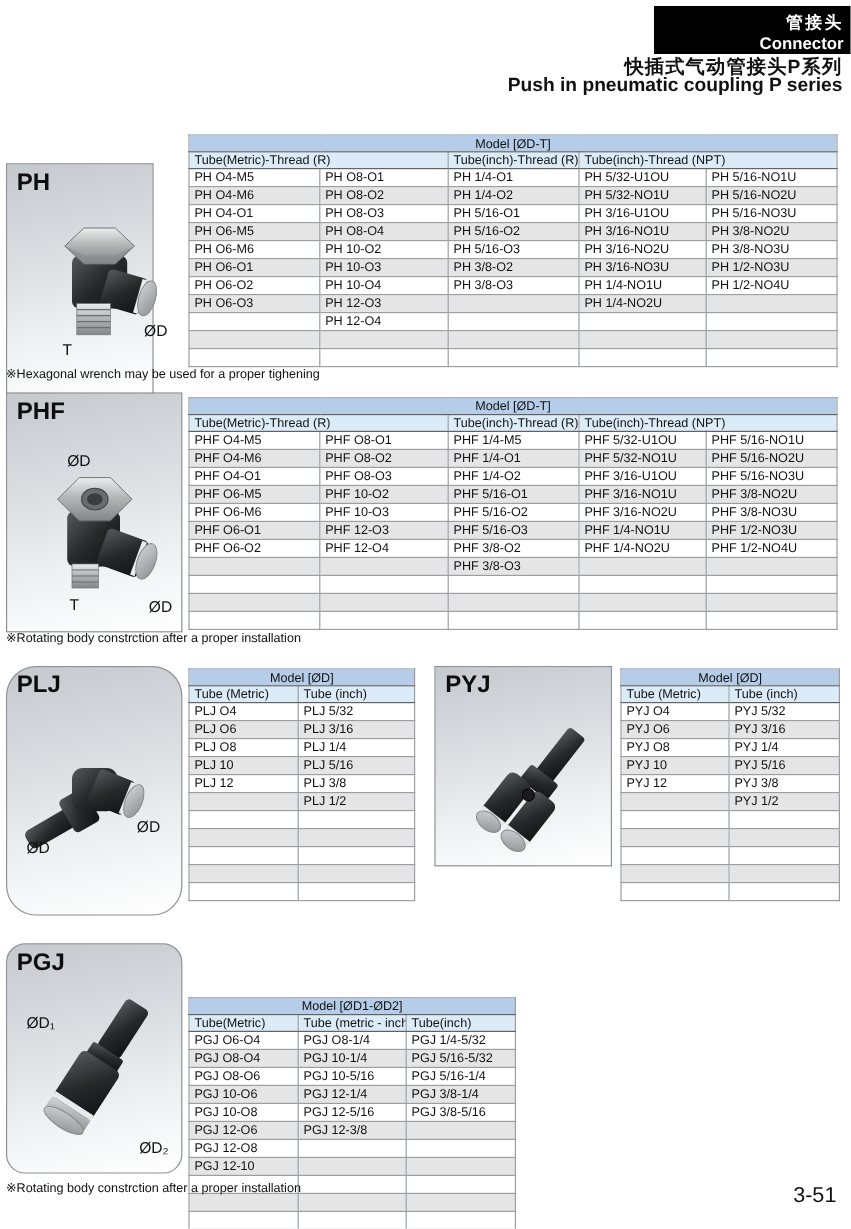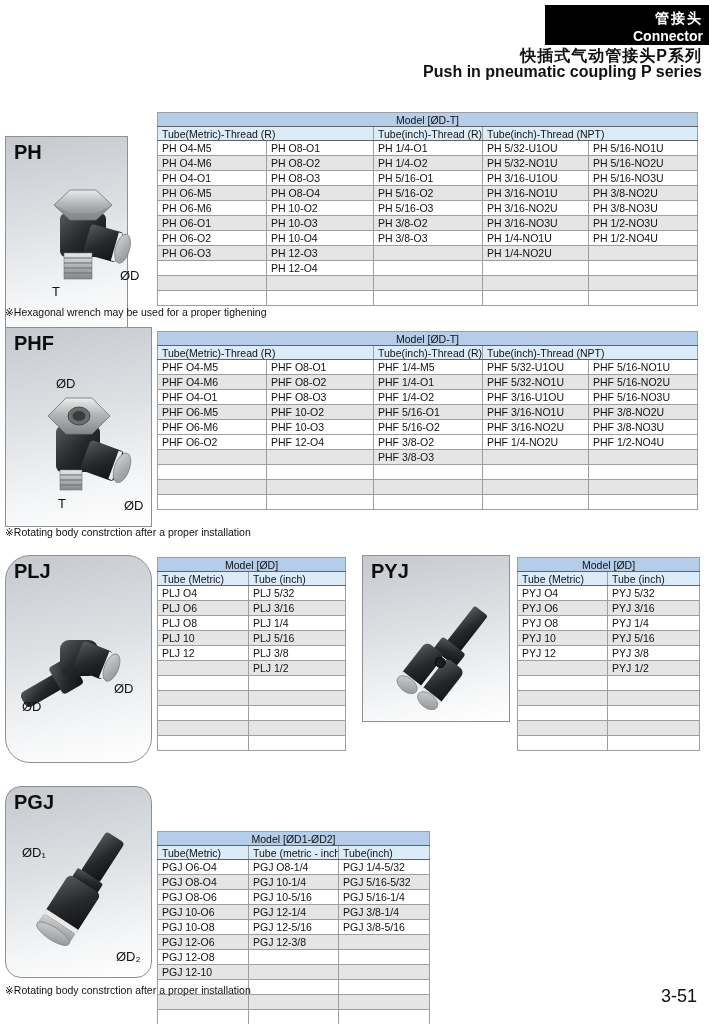--- a/index.html
+++ b/index.html
@@ -253,20 +253,27 @@
           <td>PHF 3/16-NO1U</td>
           <td>PHF 3/8-NO2U</td>
         </tr>
         <tr>
           <td>PHF O6-M6</td>
           <td>PHF 10-O3</td>
           <td>PHF 5/16-O2</td>
           <td>PHF 3/16-NO2U</td>
           <td>PHF 3/8-NO3U</td>
         </tr>
+        <tr class="alt">
+          <td>PHF O6-O1</td>
+          <td>PHF 12-O3</td>
+          <td>PHF 5/16-O3</td>
+          <td>PHF 1/4-NO1U</td>
+          <td>PHF 1/2-NO3U</td>
+        </tr>
         <tr>
           <td>PHF O6-O2</td>
           <td>PHF 12-O4</td>
           <td>PHF 3/8-O2</td>
           <td>PHF 1/4-NO2U</td>
           <td>PHF 1/2-NO4U</td>
         </tr>
         <tr class="alt">
           <td></td>
           <td></td>

